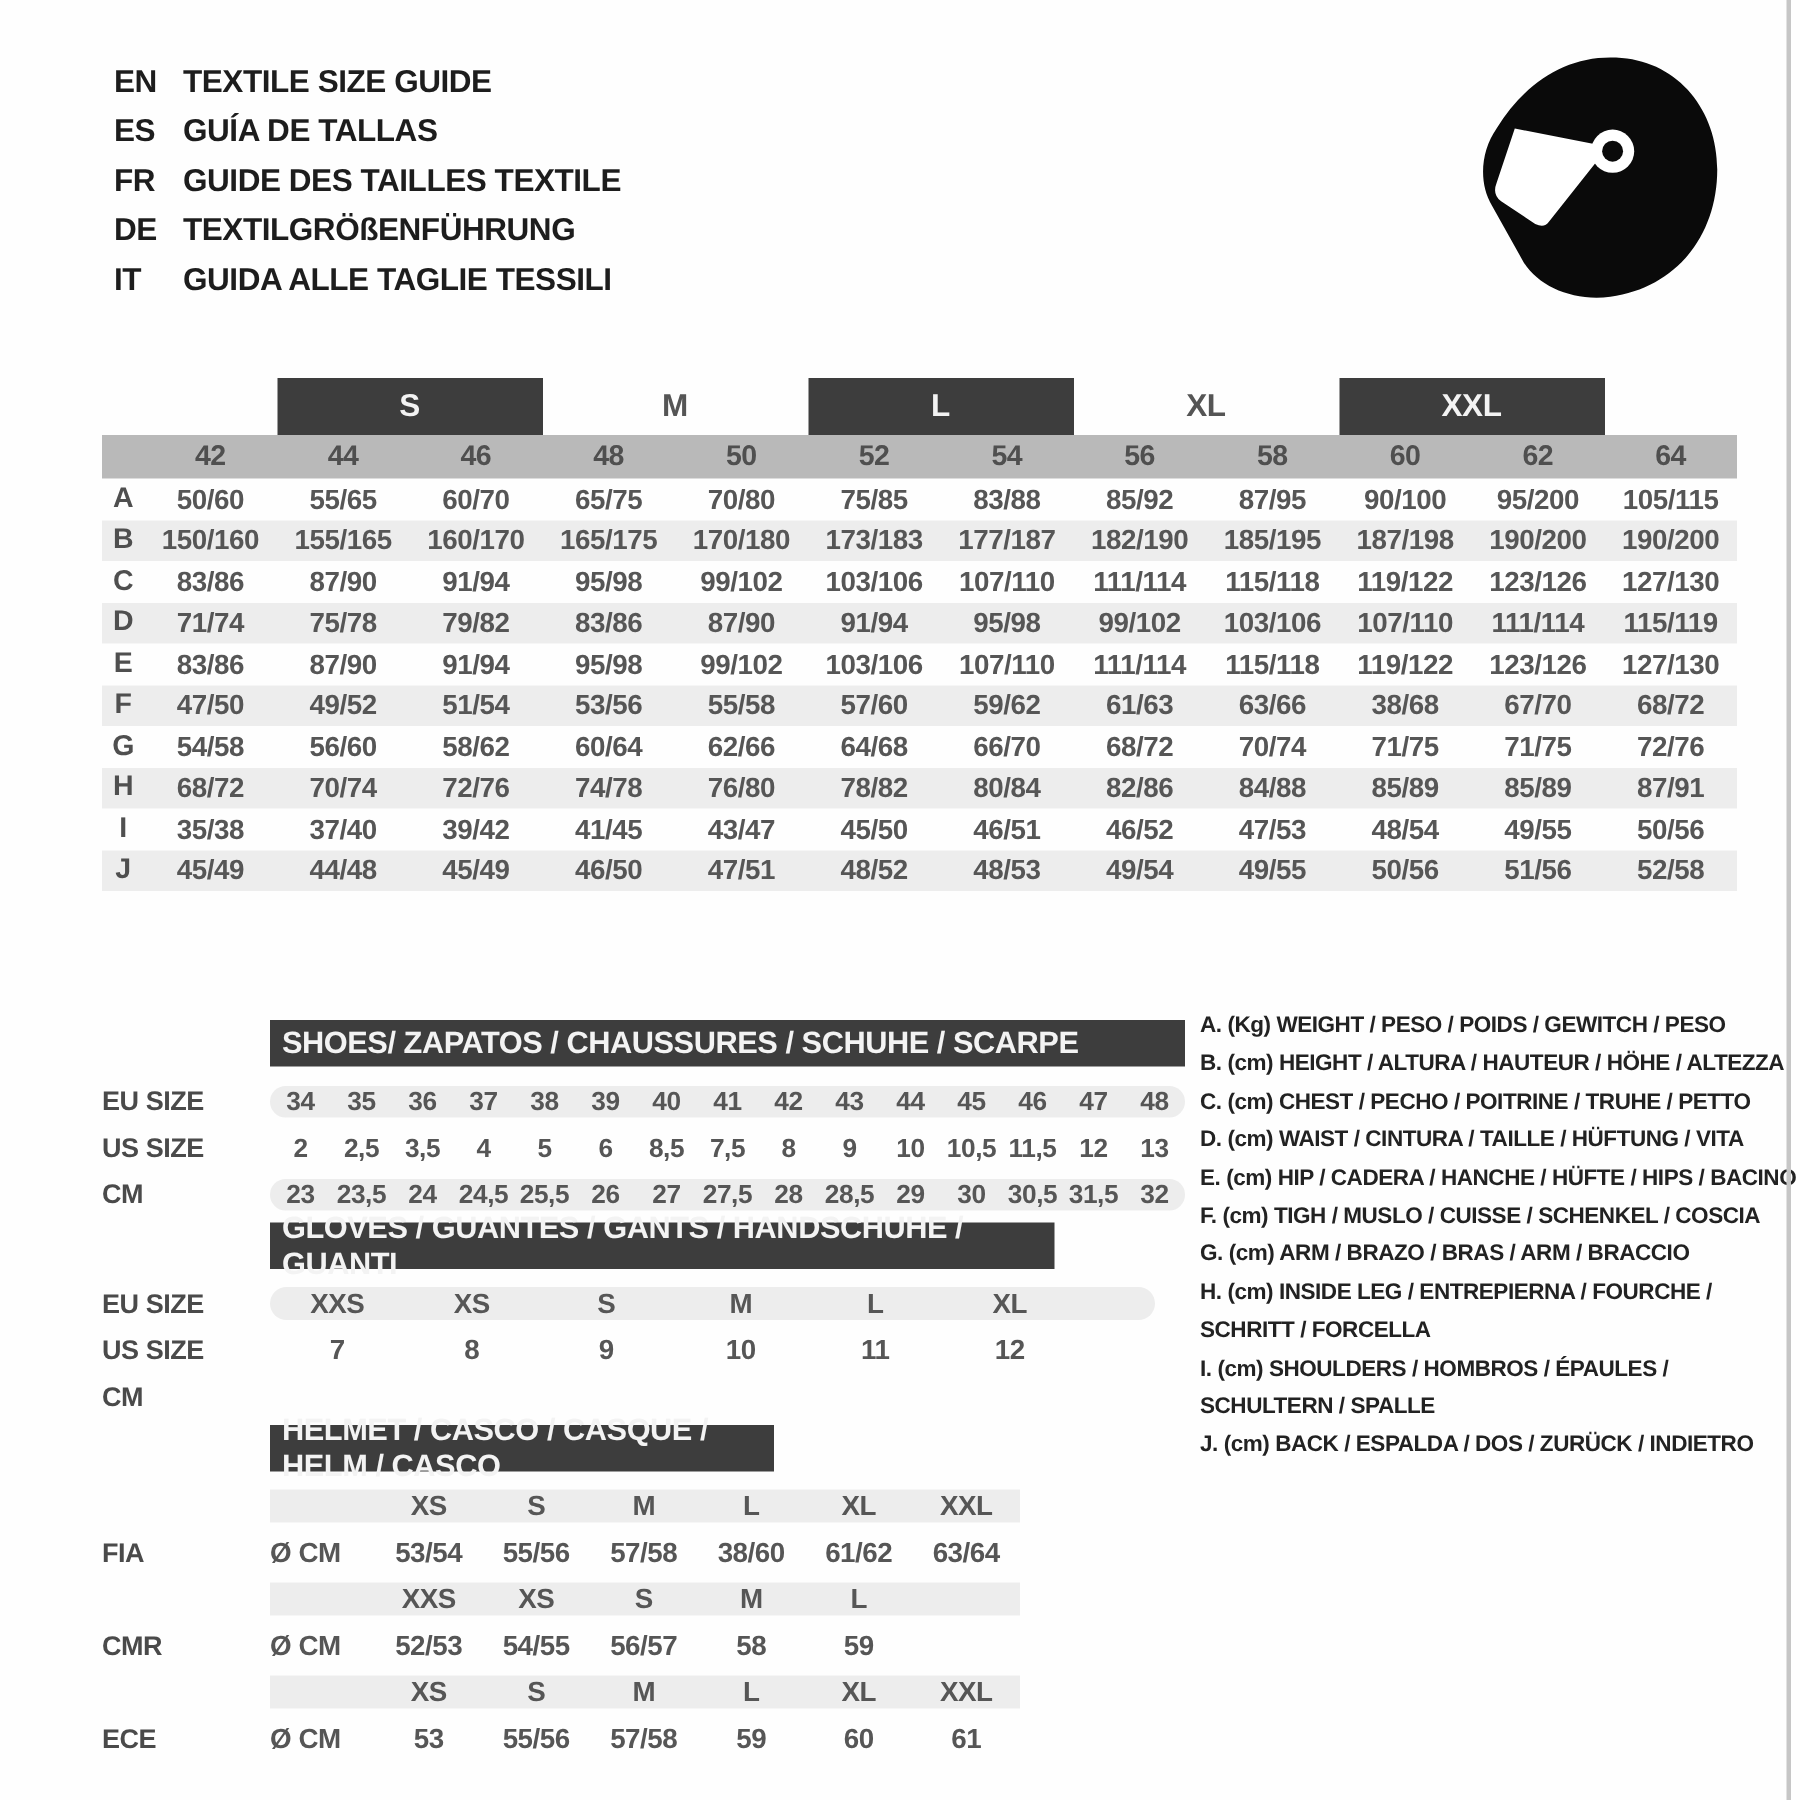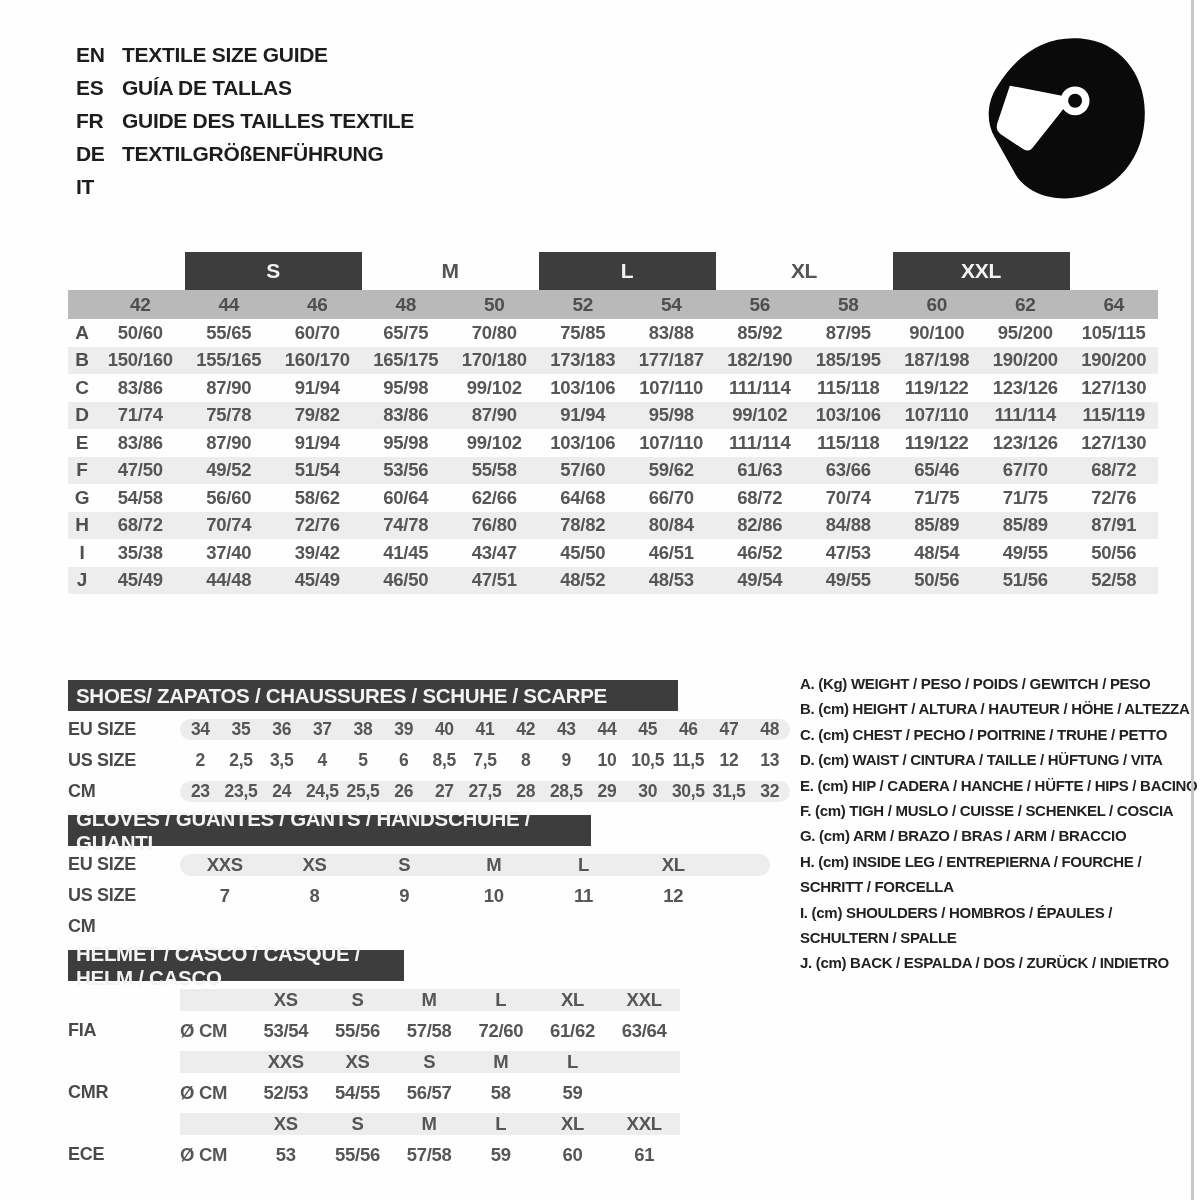--- a/index.html
+++ b/index.html
@@ -28,23 +28,23 @@
   .st-group:nth-child(5){grid-column:11/13;}
   .st-cols{display:grid;grid-template-columns:28px repeat(12,1fr);height:29px;background:#b9b9b9;align-items:center;}
   .st-cols span{text-align:center;font-size:19px;color:#4f4f4f;}
   .st-row{display:grid;grid-template-columns:28px repeat(12,1fr);height:27.5px;align-items:center;}
   .st-row.alt{background:#ededed;}
   .st-letter{text-align:center;font-size:19px;color:#4f4f4f;}
   .st-values{display:contents;}
   .st-values span{text-align:center;font-size:18.5px;color:#565656;}
   
   .sub-table{position:absolute;left:68px;}
-  .bar{height:31px;margin-bottom:3px;background:#3d3d3d;color:#f3f3f3;
+  .bar{margin-left:112px;height:31px;margin-bottom:3px;background:#3d3d3d;color:#f3f3f3;
        font-size:20.5px;display:flex;align-items:center;padding-left:8px;box-sizing:border-box;}
-  .sub-row{display:flex;align-items:center;height:31px;}
+  .sub-row{display:flex;align-items:flex-end;height:31px;}
   .shoes .sub-row,.gloves .sub-row{height:31px;}
   .sub-label{width:112px;display:flex;align-items:center;font-size:18px;color:#4a4a4a;}
   .sub-band{display:grid;align-items:center;box-sizing:border-box;border-radius:13px;}
   .band-gray{background:#ededed;}
   .sub-band span{text-align:center;font-size:17.5px;color:#565656;}
   .shoes .bar{width:610px;}
   .shoes .sub-band{width:610px;grid-template-columns:repeat(15,1fr);}
   .gloves .bar{width:523px;}
   .gloves .sub-band{width:590px;grid-template-columns:repeat(6,1fr);padding-right:52px;}
   .gloves .sub-band span{font-size:18.5px;}
@@ -76,20 +76,21 @@
     <div class="lang-row">
       <span class="lang-code">FR</span>
       <span>GUIDE DES TAILLES TEXTILE</span>
     </div>
     <div class="lang-row">
       <span class="lang-code">DE</span>
       <span>TEXTILGRÖßENFÜHRUNG</span>
     </div>
     <div class="lang-row">
       <span class="lang-code">IT</span>
+      <span>GUIDA ALLE TAGLIE TESSILI</span>
     </div>
   </div>
 
   <div class="helmet-icon">
     <svg viewBox="0 0 120 120" xmlns="http://www.w3.org/2000/svg">
       <path d="M68,7 C93,9 110,30 110,56 C110,85 92,108 63,112 C47,114 32,108 25,97 L11,72 C5,62 6,48 13,38 C26,17 45,5 68,7 Z" fill="#0a0a0a"></path>
       <path d="M21,38 L57,45 Q61,46 59,50 L36,79 Q34,82 30,80 L15,70 Q11,67 13,62 Z" fill="#ffffff"></path>
       <circle cx="64" cy="48" r="9.5" fill="#ffffff"></circle>
       <circle cx="64" cy="48" r="4.6" fill="#0a0a0a"></circle>
     </svg>
@@ -134,21 +135,21 @@
     <div class="st-row alt">
       <span class="st-letter">D</span>
       <div class="st-values"><span>71/74</span><span>75/78</span><span>79/82</span><span>83/86</span><span>87/90</span><span>91/94</span><span>95/98</span><span>99/102</span><span>103/106</span><span>107/110</span><span>111/114</span><span>115/119</span></div>
     </div>
     <div class="st-row">
       <span class="st-letter">E</span>
       <div class="st-values"><span>83/86</span><span>87/90</span><span>91/94</span><span>95/98</span><span>99/102</span><span>103/106</span><span>107/110</span><span>111/114</span><span>115/118</span><span>119/122</span><span>123/126</span><span>127/130</span></div>
     </div>
     <div class="st-row alt">
       <span class="st-letter">F</span>
-      <div class="st-values"><span>47/50</span><span>49/52</span><span>51/54</span><span>53/56</span><span>55/58</span><span>57/60</span><span>59/62</span><span>61/63</span><span>63/66</span><span>65/46</span><span>67/70</span><span>68/72</span></div>
+      <div class="st-values"><span>47/50</span><span>49/52</span><span>51/54</span><span>53/56</span><span>55/58</span><span>57/60</span><span>59/62</span><span>61/63</span><span>63/66</span><span>38/68</span><span>67/70</span><span>68/72</span></div>
     </div>
     <div class="st-row">
       <span class="st-letter">G</span>
       <div class="st-values"><span>54/58</span><span>56/60</span><span>58/62</span><span>60/64</span><span>62/66</span><span>64/68</span><span>66/70</span><span>68/72</span><span>70/74</span><span>71/75</span><span>71/75</span><span>72/76</span></div>
     </div>
     <div class="st-row alt">
       <span class="st-letter">H</span>
       <div class="st-values"><span>68/72</span><span>70/74</span><span>72/76</span><span>74/78</span><span>76/80</span><span>78/82</span><span>80/84</span><span>82/86</span><span>84/88</span><span>85/89</span><span>85/89</span><span>87/91</span></div>
     </div>
     <div class="st-row">
@@ -272,21 +273,21 @@
       </div>
     </div>
     <div class="sub-row">
       <span class="sub-label">FIA</span>
       <div class="hband">
         <span class="unit-cell">Ø CM</span>
         <div class="hvalues">
             <span>53/54</span>
             <span>55/56</span>
             <span>57/58</span>
-            <span>72/60</span>
+            <span>38/60</span>
             <span>61/62</span>
             <span>63/64</span>
           </div>
       </div>
     </div>
 
     <div class="sub-row">
       <span class="sub-label"></span>
       <div class="hband band-gray">
         <span class="unit-cell"></span>

